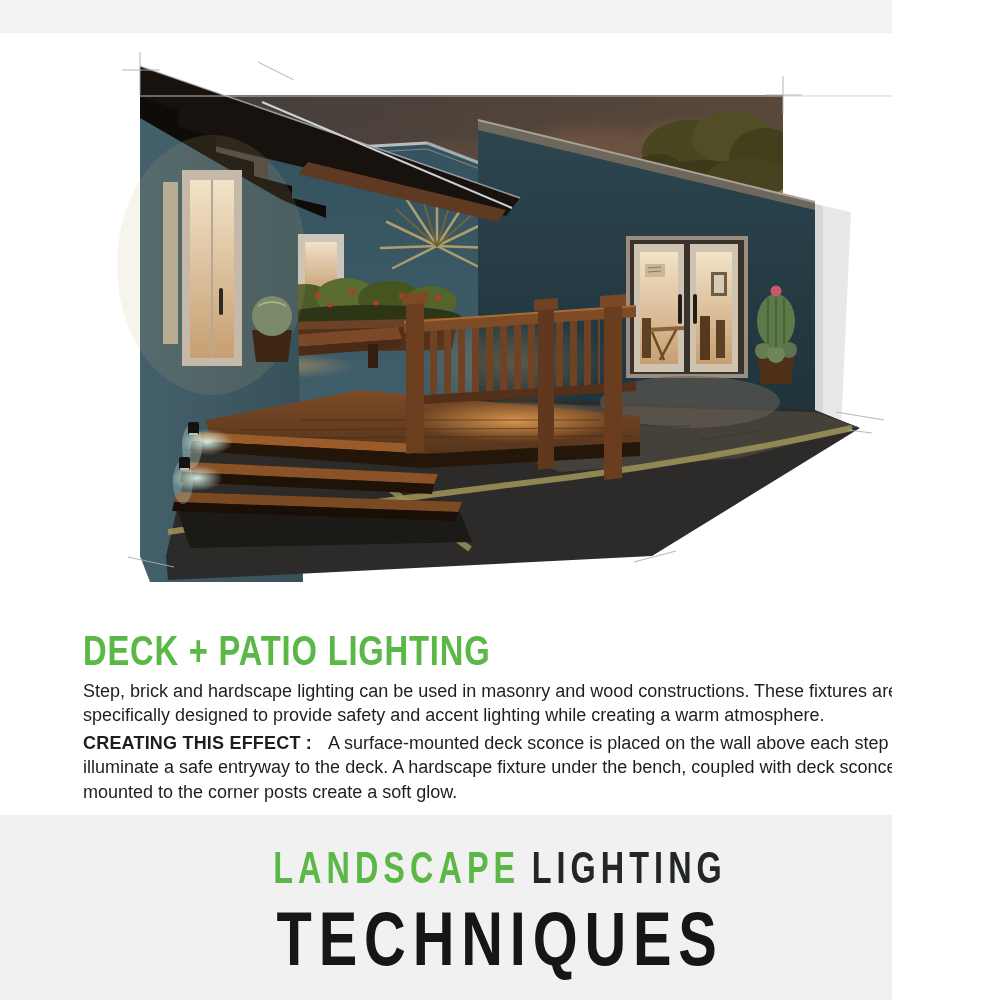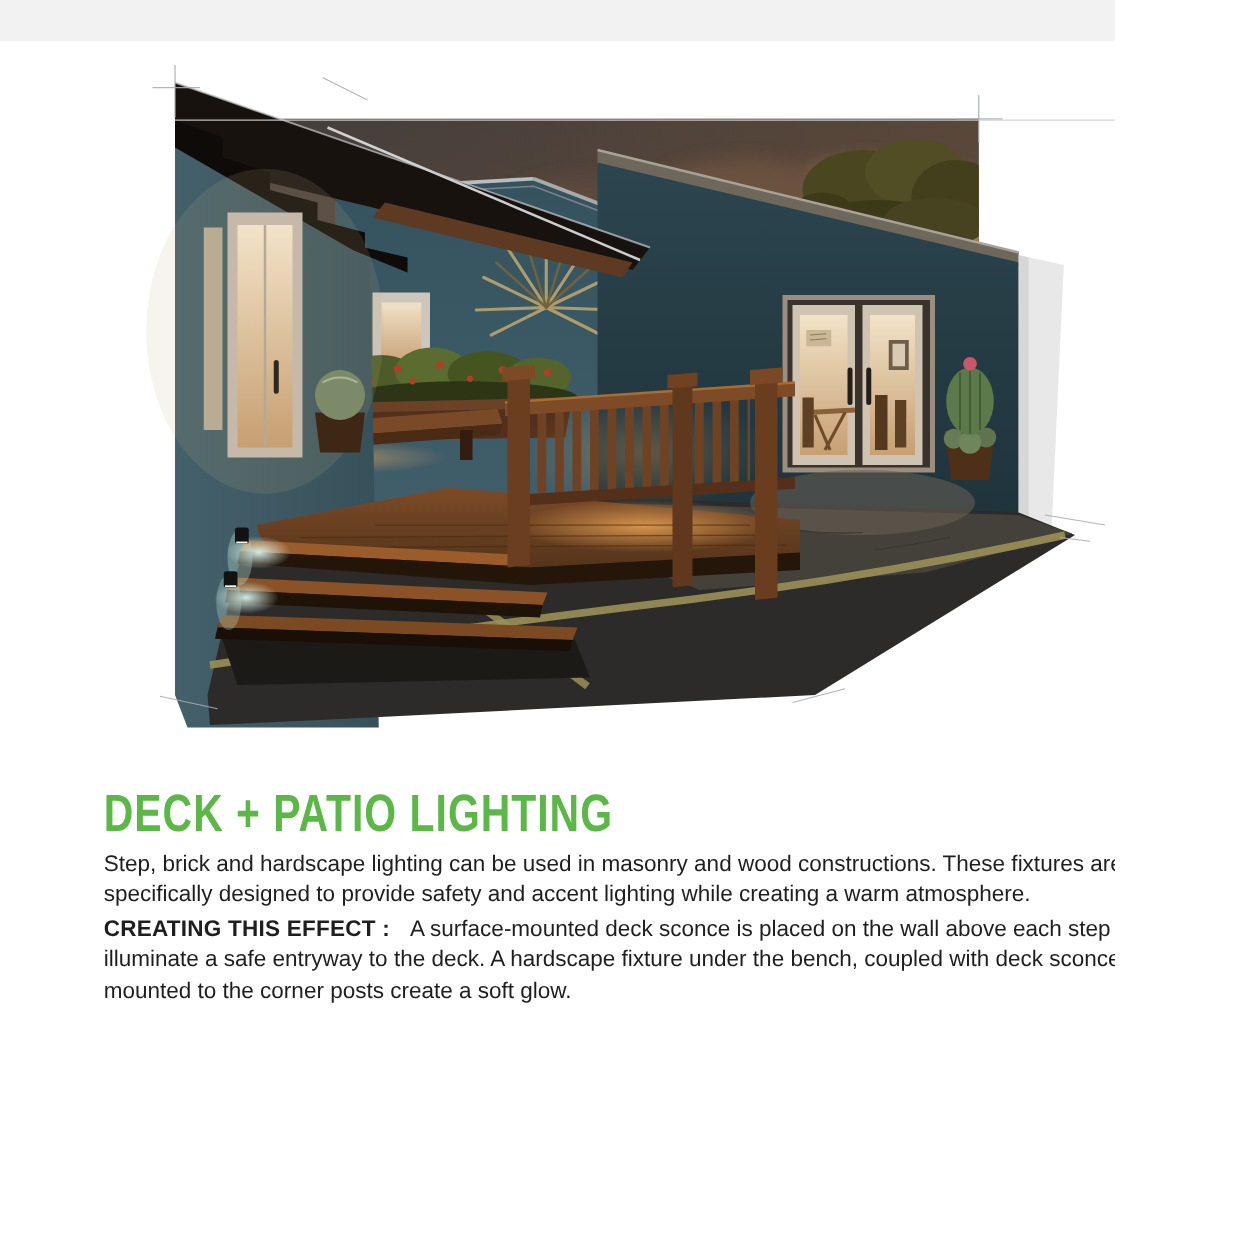--- a/index.html
+++ b/index.html
@@ -302,14 +302,21 @@
       </g>
     </svg>
   </div>
 
   <h1 class="heading">DECK + PATIO LIGHTING</h1>
 
   <p class="para para1">Step, brick and hardscape lighting can be used in masonry and wood constructions. These fixtures are specifically designed to provide safety and accent lighting while creating a warm atmosphere.</p>
 
   <p class="para para2"><strong>CREATING THIS EFFECT :</strong><span>A surface-mounted deck sconce is placed on the wall above each step to illuminate a safe entryway to the deck. A hardscape fixture under the bench, coupled with deck sconces mounted to the corner posts create a soft glow.</span></p>
 
+  <div class="footer">
+    <div class="brand-line">
+      <span class="brand-green">LANDSCAPE</span>
+      <span class="brand-dark">LIGHTING</span>
+    </div>
+    <div class="big-title">TECHNIQUES</div>
+  </div>
 
 </div>
 
 </body></html>

